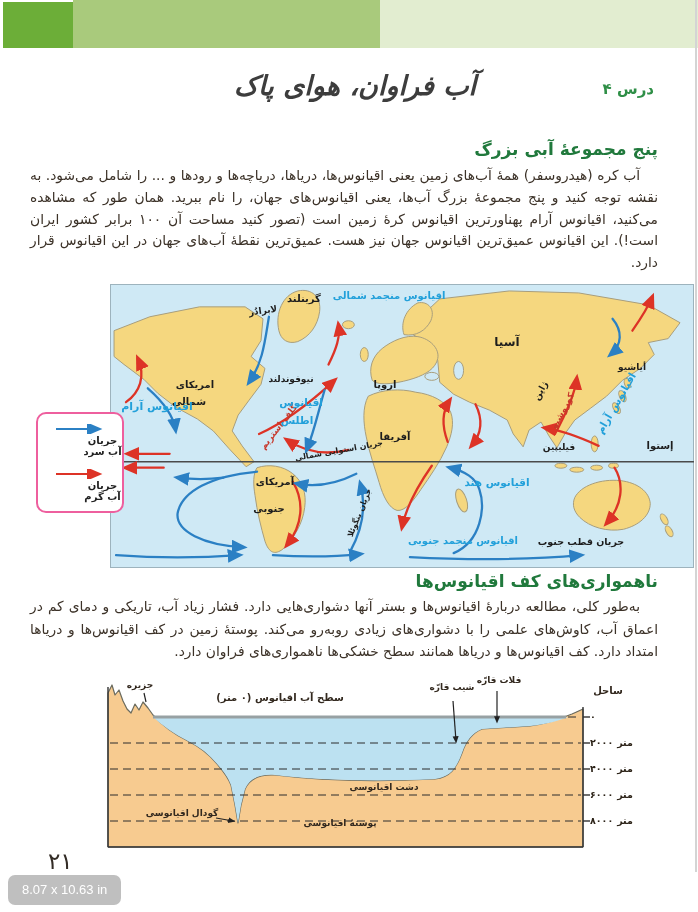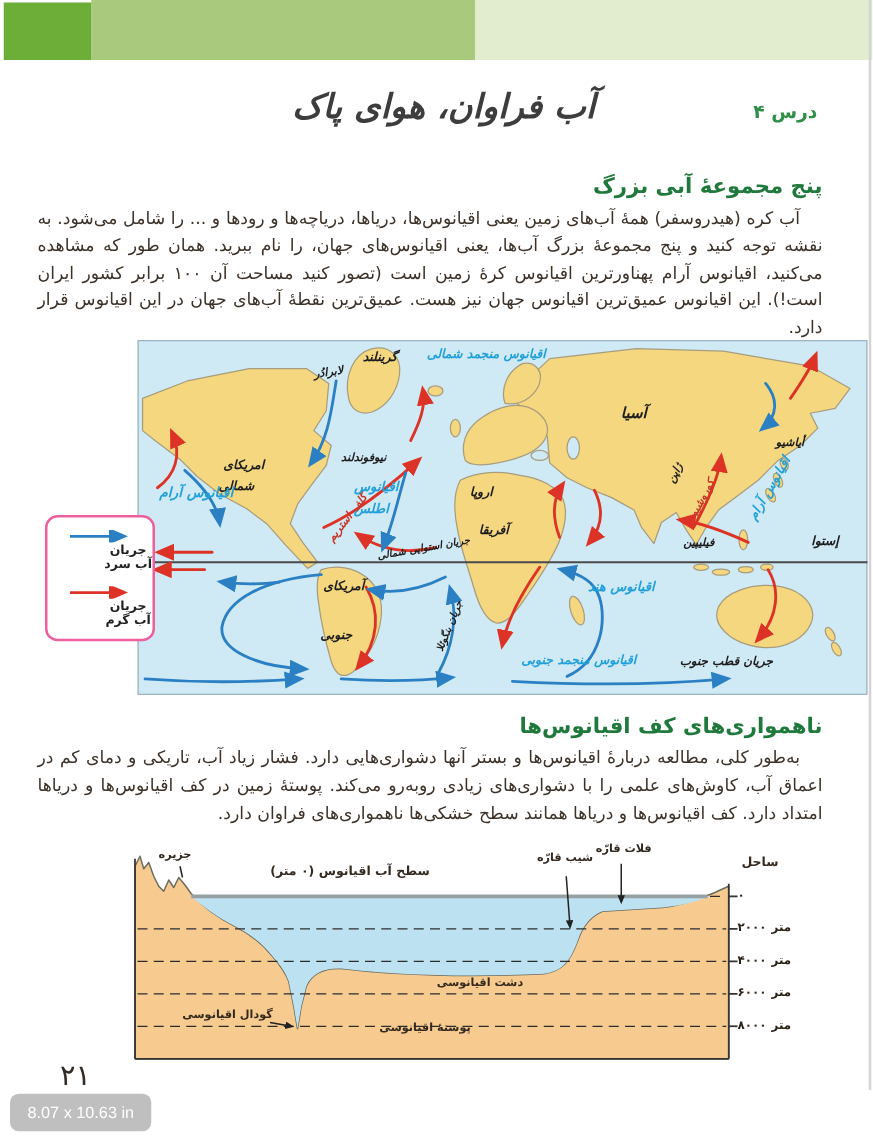--- a/index.html
+++ b/index.html
@@ -20,21 +20,21 @@
   .bar-mid{left:73px;width:307px;background:var(--green-mid);}
   .bar-light{left:380px;width:318px;background:var(--green-light);}
   .lesson{position:absolute;right:44px;top:80px;font-size:15px;font-weight:bold;color:var(--green-lesson);direction:rtl;}
   .title{position:absolute;left:140px;width:430px;top:70px;font-size:27px;font-weight:bold;color:var(--title);text-align:center;direction:rtl;font-style:italic;}
   .h-green{position:absolute;right:40px;font-size:17px;font-weight:bold;color:var(--green-heading);direction:rtl;}
   .h1{top:139px;} .h2{top:571px;}
   .para{position:absolute;left:30px;right:40px;font-size:13.8px;color:var(--text);
         direction:rtl;text-align:justify;text-indent:18px;}
   .p1{top:165px;line-height:21.8px;}
   .p2{top:595px;line-height:22.5px;}
-  .map{position:absolute;left:110px;top:272px;width:584px;height:284px;border:1px solid #9db3bd;background:var(--ocean);font-style:italic;}
+  .map{position:absolute;left:110px;top:284px;width:584px;height:284px;border:1px solid #9db3bd;background:var(--ocean);}
   .map svg{position:absolute;left:0;top:0;}
   .lbl{position:absolute;white-space:nowrap;font-weight:bold;line-height:1;}
   .c-k{color:#1d1d1d;} .c-b{color:var(--blue-label);} .c-r{color:#c7372a;}
   .legend{position:absolute;left:36px;top:412px;width:88px;height:101px;background:#fff;
           border:2px solid var(--legend-border);border-radius:10px;z-index:6;text-align:center;padding-top:7px;}
   .legend .row-lab{font-size:10px;font-weight:bold;color:#222;direction:rtl;margin-top:1px;padding-left:45px;}
   .legend svg{display:block;margin:3px auto 0;}
   .diagram{position:absolute;left:100px;top:677px;width:566px;height:180px;}
   .diagram svg{position:absolute;left:0;top:0;}
   #diagram-labels .lbl{color:#33291f;direction:rtl;}
@@ -125,30 +125,30 @@
       <path marker-end="url(#mb)" d="M344,270 C372,258 376,224 370,206 C366,194 356,188 340,184"></path>
       <path marker-end="url(#mb)" d="M504,34 C514,46 514,60 502,70"></path>
     </g>
   </svg>
   <div id="map-labels" style="position:absolute;left:0;top:0;width:100%;height:100%;direction:rtl;">
       <div class="lbl c-k" style="left: 193px; top: 14px; font-size: 10px; transform: translate(-50%, -50%);">گرینلند</div>
       <div class="lbl c-k" style="left: 152px; top: 26px; font-size: 9px; transform: translate(-50%, -50%) rotate(-8deg);">لابرادُر</div>
       <div class="lbl c-k" style="left: 180px; top: 94px; font-size: 9px; transform: translate(-50%, -50%);">نیوفوندلند</div>
       <div class="lbl c-k" style="left: 84px; top: 100px; font-size: 10px; transform: translate(-50%, -50%);">امریکای</div>
       <div class="lbl c-k" style="left: 78px; top: 117px; font-size: 10px; transform: translate(-50%, -50%);">شمالی</div>
-      <div class="lbl c-k" style="left: 274px; top: 100px; font-size: 10px; transform: translate(-50%, -50%); margin-top: 22px;">اروپا</div>
+      <div class="lbl c-k" style="left: 274px; top: 100px; font-size: 10px; transform: translate(-50%, -50%);">اروپا</div>
       <div class="lbl c-k" style="left: 396px; top: 57px; font-size: 12px; transform: translate(-50%, -50%);">آسیا</div>
       <div class="lbl c-k" style="left: 521px; top: 82px; font-size: 9px; transform: translate(-50%, -50%);">أیاشیو</div>
       <div class="lbl c-k" style="left: 430px; top: 106px; font-size: 9px; transform: translate(-50%, -50%) rotate(-62deg);">ژاپن</div>
       <div class="lbl c-r" style="left: 452px; top: 126px; font-size: 9px; transform: translate(-50%, -50%) rotate(-62deg);">کوروشیو</div>
       <div class="lbl c-k" style="left: 448px; top: 162px; font-size: 9px; transform: translate(-50%, -50%);">فیلیپین</div>
       <div class="lbl c-k" style="left: 549px; top: 161px; font-size: 10px; transform: translate(-50%, -50%);">إستوا</div>
       <div class="lbl c-k" style="left: 284px; top: 152px; font-size: 10px; transform: translate(-50%, -50%);">آفریقا</div>
       <div class="lbl c-k" style="left: 164px; top: 197px; font-size: 10px; transform: translate(-50%, -50%);">آمریکای</div>
-      <div class="lbl c-k" style="left: 158px; top: 224px; font-size: 10px; transform: translate(-50%, -50%); margin-top: 12px;">جنوبی</div>
+      <div class="lbl c-k" style="left: 158px; top: 224px; font-size: 10px; transform: translate(-50%, -50%);">جنوبی</div>
       <div class="lbl c-r" style="left: 168px; top: 142px; font-size: 9px; transform: translate(-50%, -50%) rotate(-52deg);">گلف استریم</div>
       <div class="lbl c-k" style="left: 228px; top: 166px; font-size: 8px; transform: translate(-50%, -50%) rotate(-10deg);">جریان استوایی شمالی</div>
       <div class="lbl c-k" style="left: 249px; top: 228px; font-size: 8px; transform: translate(-50%, -50%) rotate(-68deg);">جریان بنگوئلا</div>
       <div class="lbl c-k" style="left: 470px; top: 257px; font-size: 9.5px; transform: translate(-50%, -50%);">جریان قطب جنوب</div>
       <div class="lbl c-b" style="left: 278px; top: 11px; font-size: 10px; transform: translate(-50%, -50%);">اقیانوس منجمد شمالی</div>
       <div class="lbl c-b" style="left: 46px; top: 121px; font-size: 11px; transform: translate(-50%, -50%);">اقیانوس آرام</div>
       <div class="lbl c-b" style="left: 190px; top: 117px; font-size: 10.5px; transform: translate(-50%, -50%);">اقیانوس</div>
       <div class="lbl c-b" style="left: 186px; top: 135px; font-size: 10.5px; transform: translate(-50%, -50%);">اطلس</div>
       <div class="lbl c-b" style="left: 368px; top: 197px; font-size: 10.5px; transform: translate(-50%, -50%); margin-left: 18px;">اقیانوس هند</div>
       <div class="lbl c-b" style="left: 352px; top: 256px; font-size: 10px; transform: translate(-50%, -50%);">اقیانوس منجمد جنوبی</div>

